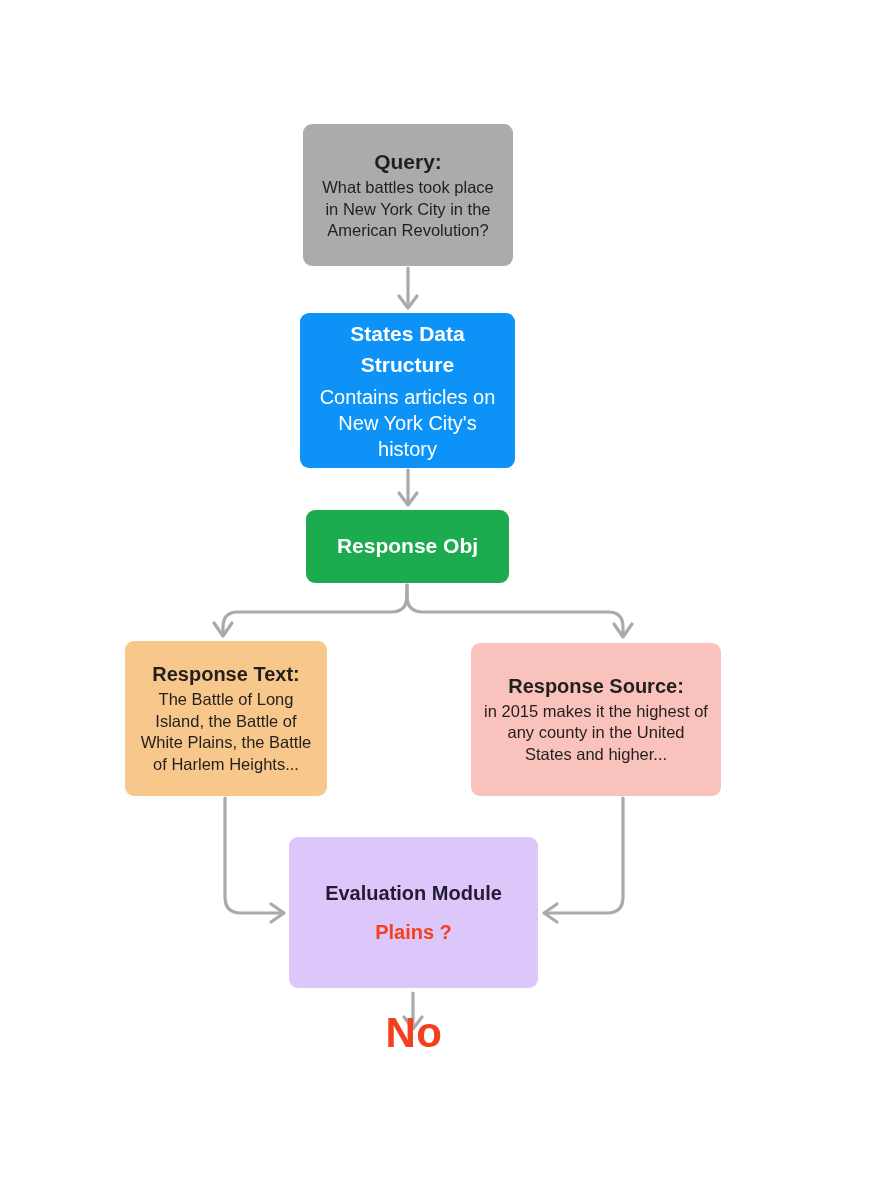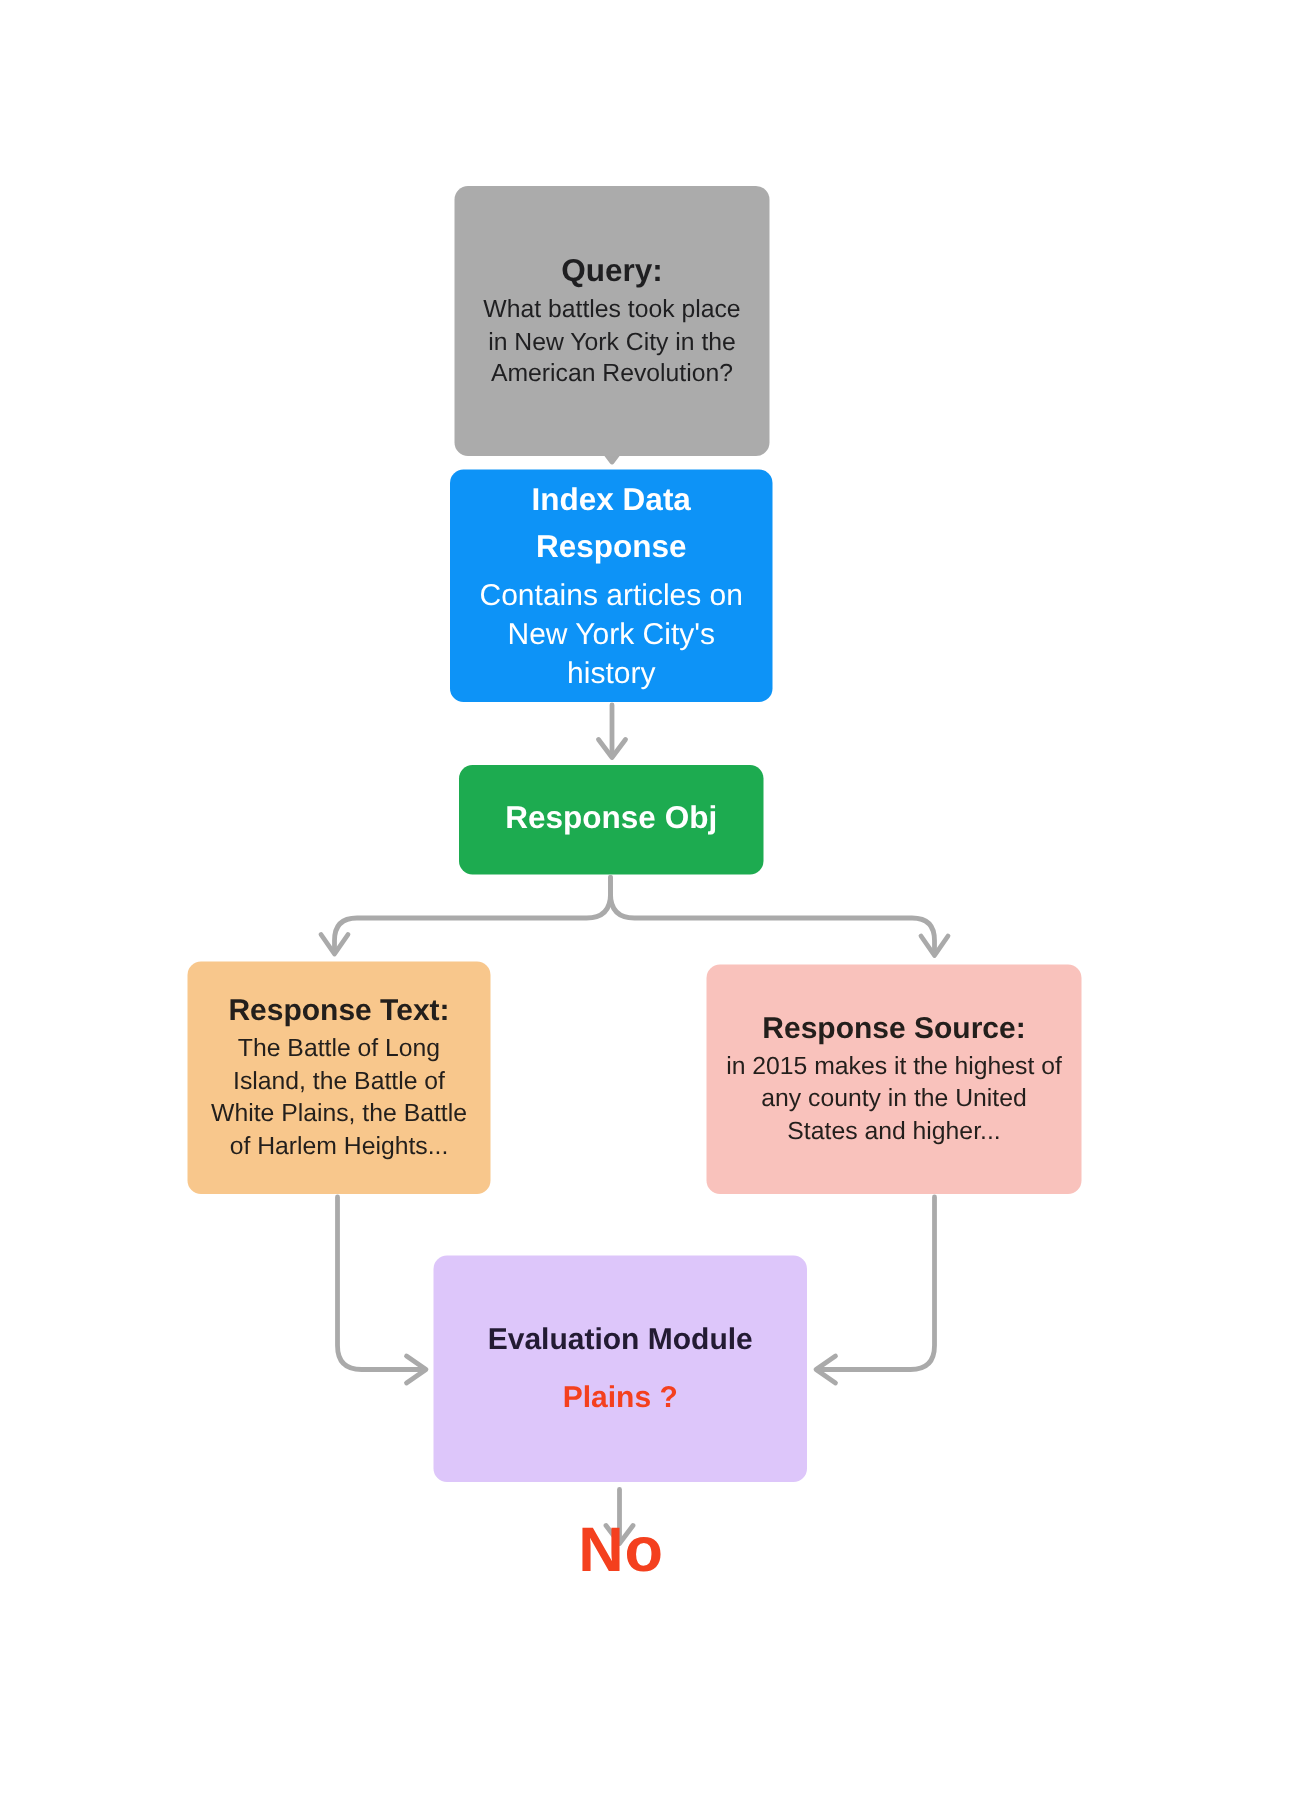--- a/index.html
+++ b/index.html
@@ -41,21 +41,21 @@
   .node .title {
     font-weight: bold;
     line-height: 1.26;
   }
   .node .body {
     line-height: 1.30;
   }
 
   
   #node-query {
-    left: 303px; top: 124px; width: 210px; height: 180px;
+    left: 303px; top: 124px; width: 210px; height: 142px;
     background: #ababab;
     color: #1f1f21;
   }
   #node-query .title { font-size: 21px; margin-bottom: 2px; }
   #node-query .body  { font-size: 16.5px; }
 
   
   #node-index {
     left: 300px; top: 313px; width: 215px; height: 155px;
     background: #0d93f7;
@@ -160,21 +160,21 @@
 
     </g>
   </svg>
 
   <div class="node" id="node-query">
     <div class="title">Query:</div>
     <div class="body">What battles took place in New York City in the American Revolution?</div>
   </div>
 
   <div class="node" id="node-index">
-    <div class="title">Index Data Response</div>
+    <div class="title">States Data Structure</div>
     <div class="body">Contains articles on New York City's history</div>
   </div>
 
   <div class="node" id="node-respobj">
     <div class="title">Response Obj</div>
   </div>
 
   <div class="node" id="node-resptext">
     <div class="title">Response Text:</div>
     <div class="body">The Battle of Long Island, the Battle of White Plains, the Battle of Harlem Heights...</div>

